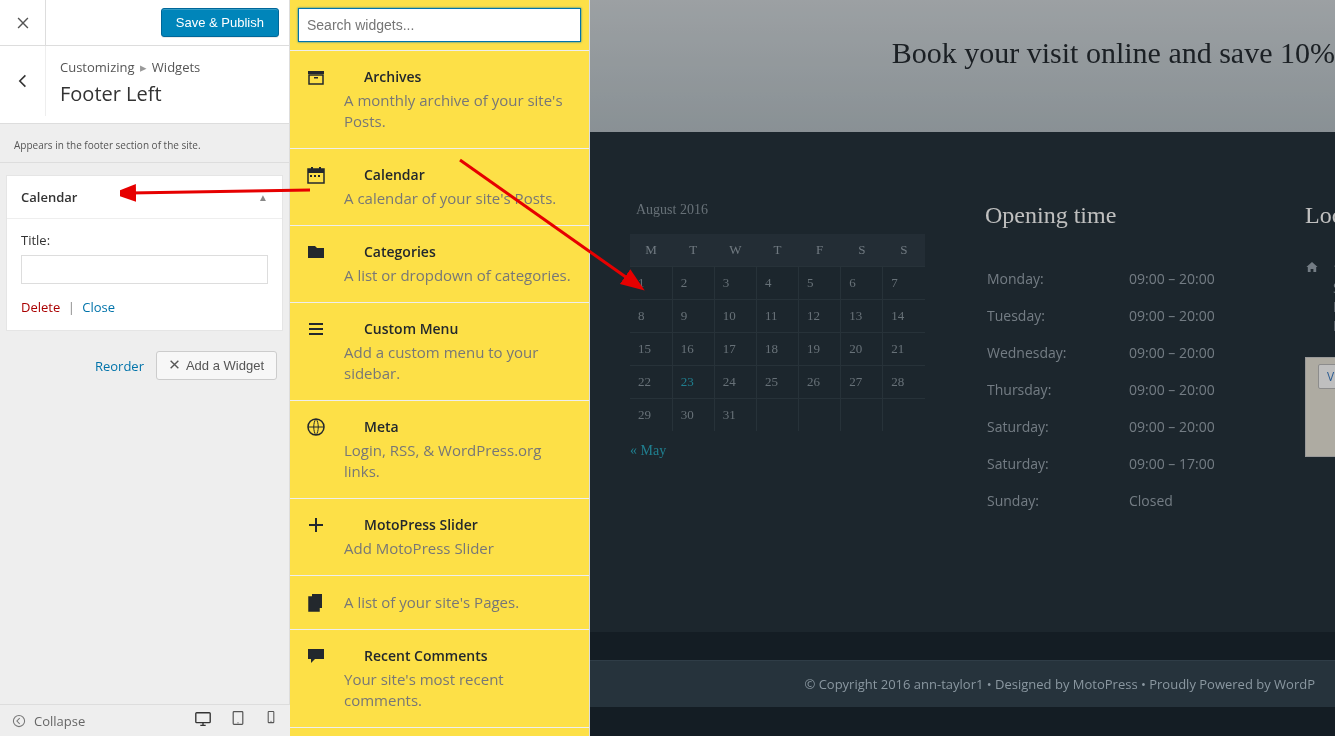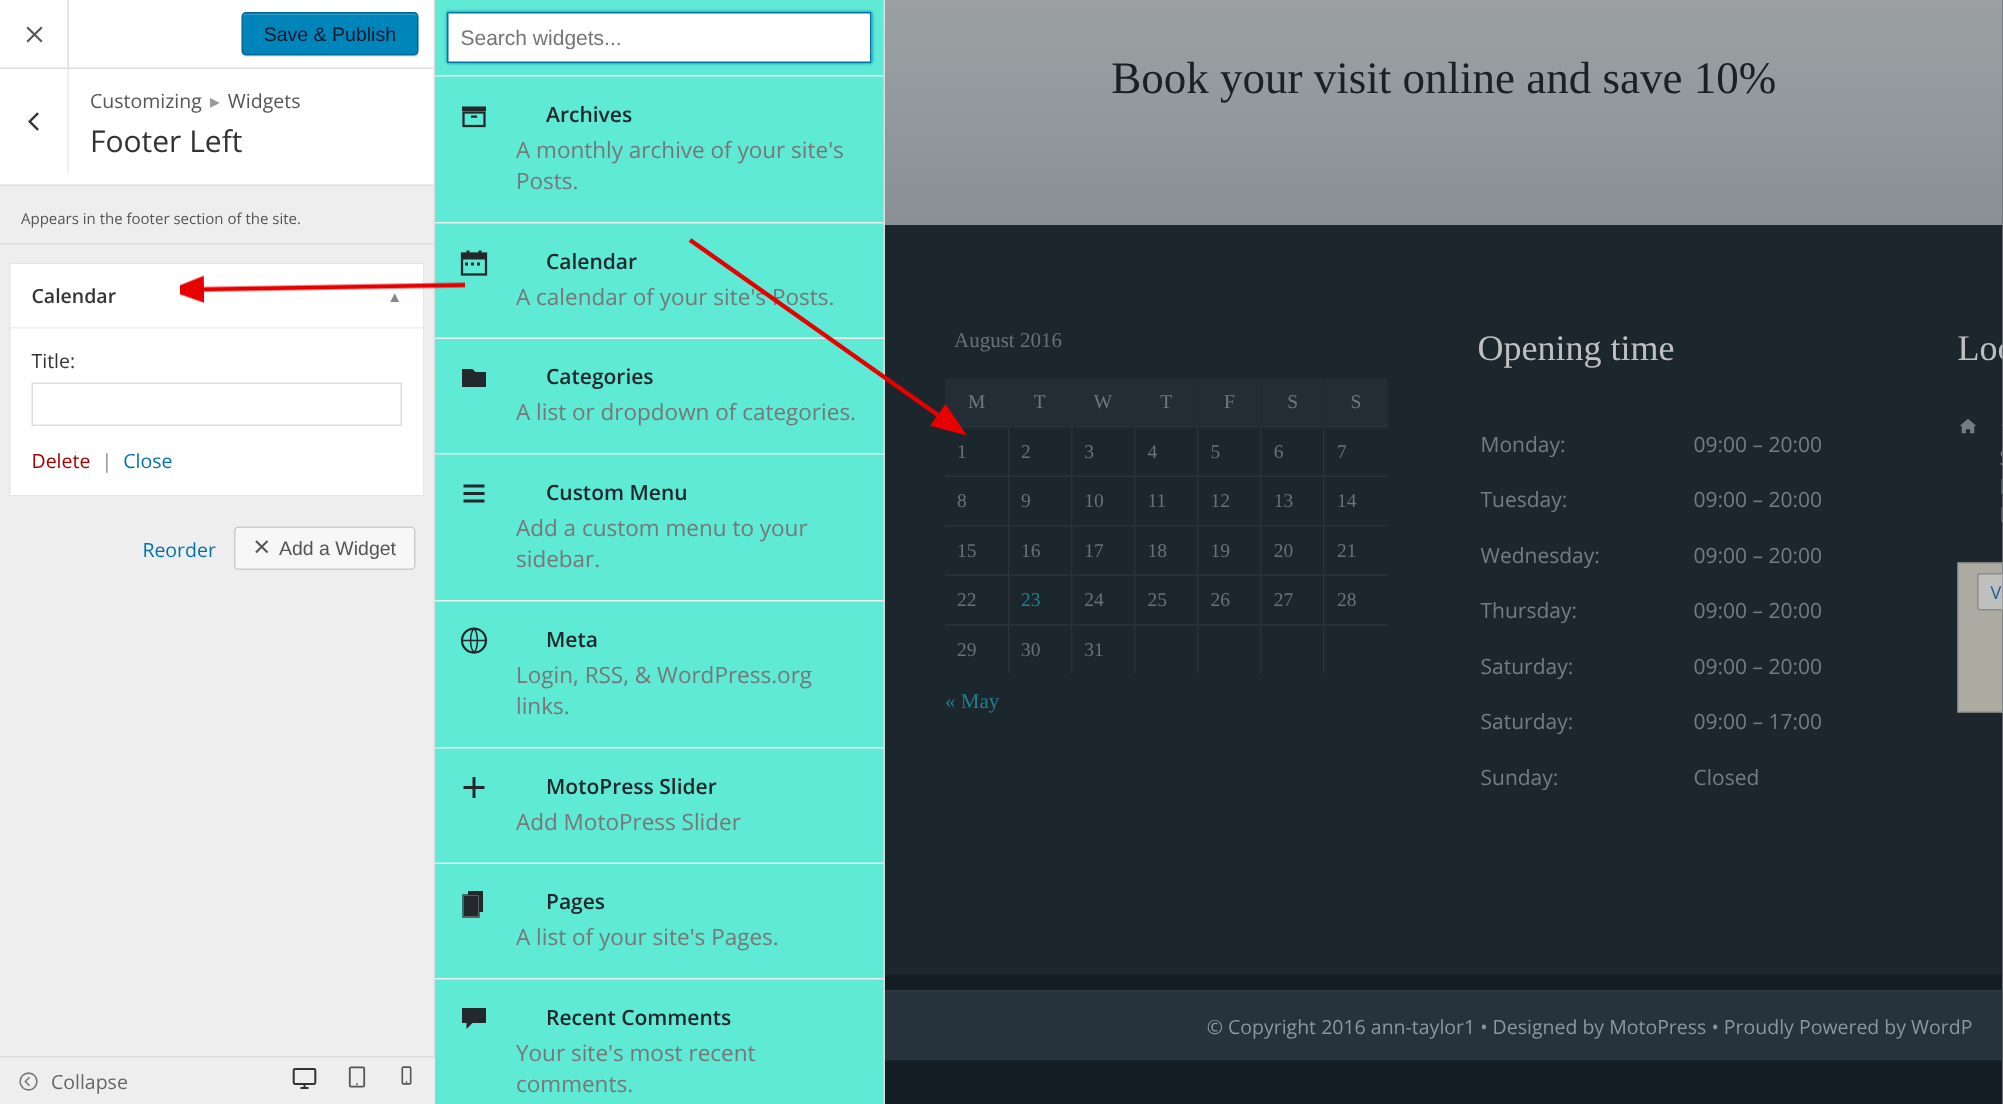--- a/index.html
+++ b/index.html
@@ -1,23 +1,23 @@
 <!DOCTYPE html>
 <html><head>
 <meta charset="utf-8">
 <style>
   * { box-sizing: border-box; margin: 0; padding: 0; }
   body { font-family: -apple-system, "Open Sans", Helvetica, Arial, sans-serif; font-size: 13px; color: #555; overflow: hidden; width: 1335px; height: 736px; position: relative; background: #fff; }
   .panel-left { position: absolute; left: 0; top: 0; width: 290px; height: 736px; background: #eee; border-right: 1px solid #ddd; }
-  .panel-widgets { position: absolute; left: 290px; top: 0; width: 300px; height: 736px; background: #5eead4; border-right: 1px solid #ddd; }
+  .panel-widgets { position: absolute; left: 290px; top: 0; width: 300px; height: 736px; background: #fde047; border-right: 1px solid #ddd; }
   .preview { position: absolute; left: 590px; top: 0; right: 0; height: 736px; background: #1b2730; overflow: hidden; }
   
   .topbar { height: 46px; background: #fff; border-bottom: 1px solid #ddd; display: flex; align-items: center; justify-content: space-between; padding: 0 10px 0 0; }
   .close-x { width: 46px; height: 46px; display: flex; align-items: center; justify-content: center; border-right: 1px solid #ddd; color: #666; font-size: 16px; cursor: pointer; }
-  .btn-primary { background: #0085ba; border: 1px solid #006799; color: #0f172a; padding: 6px 14px; border-radius: 3px; font-size: 13px; cursor: pointer; box-shadow: inset 0 1px 0 rgba(255,255,255,0.2), 0 1px 0 rgba(0,0,0,.08); }
+  .btn-primary { background: #0085ba; border: 1px solid #006799; color: #ffffff; padding: 6px 14px; border-radius: 3px; font-size: 13px; cursor: pointer; box-shadow: inset 0 1px 0 rgba(255,255,255,0.2), 0 1px 0 rgba(0,0,0,.08); }
   .panel-header { background: #fff; border-bottom: 1px solid #ddd; display: flex; align-items: flex-start; }
   .back-arrow { width: 46px; min-height:70px; display:flex; align-items:center; justify-content:center; border-right: 1px solid #eee; cursor:pointer; }
   .back-arrow svg{width:16px;height:16px;}
   .crumb-wrap { padding: 12px 14px 16px; }
   .crumb { font-size: 13px; color: #555; }
   .crumb .chev{color:#999;padding:0 2px;}
   .section-title { font-size: 20px; color: #333; font-weight: 400; margin-top: 4px; }
   .desc { padding: 14px 14px 10px; font-size: 10px; color: #555; border-bottom: 1px solid #ddd; }
   .widget-area { padding: 12px 6px; }
   .widget-card { background: #fff; border: 1px solid #e5e5e5; margin: 0 0 14px; }
@@ -39,21 +39,21 @@
   .wlist{overflow-y:auto;height:calc(736px - 50px);position:relative;}
   .wlist::-webkit-scrollbar{width:16px;}
   .wlist::-webkit-scrollbar-track{background:#f1f1f1;}
   .wlist::-webkit-scrollbar-thumb{background:#c1c1c1;}
   .witem{border-top:1px solid #eee;padding:16px 16px 16px 54px;position:relative;cursor:pointer;}
   .witem .icn{position:absolute;left:16px;top:16px;width:22px;height:22px;color:#333;}
   .witem .icn svg{width:20px;height:20px;}
   .witem h4{font-size:14px;font-weight:600;color:#23282d;margin-bottom:4px;margin-left:20px;}
   .witem p{font-size:15px;color:#777;line-height:1.4;}
   
-  .hero{height:150px;background:linear-gradient(rgba(240,245,248,0.85),rgba(200,210,215,0.9));display:flex;align-items:flex-start;justify-content:center;padding-top:36px;position:relative;}
+  .hero{height:132px;background:linear-gradient(rgba(240,245,248,0.85),rgba(200,210,215,0.9));display:flex;align-items:flex-start;justify-content:flex-end;padding-top:36px;position:relative;}
   .hero-title{font-family:"Times New Roman",serif;font-size:30px;color:#252b31;}
   .footer{background:#26333c;padding:70px 40px 30px;display:flex;gap:60px;min-height:500px;position:relative;}
   .fcol{flex:0 0 auto;}
   .fcol.cal{width:295px;font-family:Liberation Serif, serif;}
   .fcol h3{font-family:"Times New Roman",serif;font-size:24px;color:#ffffff;font-weight:400;margin-bottom:30px;}
   .caption{color:#8a97a0;font-size:14px;margin-bottom:16px;padding-left:6px;}
   table.calendar{border-collapse:collapse;width:100%;}
   table.calendar th{background:#2f3d47;color:#95a1ab;font-weight:400;padding:8px 0;font-size:13px;width:14.28%;}
   table.calendar td{border-top:1px solid #35434c;border-right:1px solid #35434c;color:#8a97a0;padding:8px 0 8px 8px;font-size:13px;text-align:left;}
   table.calendar td:last-child{border-right:none;}
@@ -216,21 +216,20 @@
         <h4>MotoPress Slider</h4>
         <p>Add MotoPress Slider</p>
       </div>
       <div class="witem">
         <span class="icn"><svg viewBox="0 0 20 20">
             <rect x="6" y="2" width="10" height="14" fill="#23282d"></rect>
             <rect x="3" y="5" width="10" height="14" fill="none" stroke="#23282d" stroke-width="1.5"></rect>
             <rect x="3" y="5" width="10" height="14" fill="#fff"></rect>
             <rect x="3" y="5" width="10" height="14" fill="#23282d"></rect>
           </svg></span>
-        <h4>Pages</h4>
         <p>A list of your site's Pages.</p>
       </div>
       <div class="witem">
         <span class="icn"><svg viewBox="0 0 20 20">
             <path d="M2 3h16v10H9l-4 4v-4H2z" fill="#23282d"></path>
           </svg></span>
         <h4>Recent Comments</h4>
         <p>Your site's most recent comments.</p>
       </div>
       <div class="witem">

